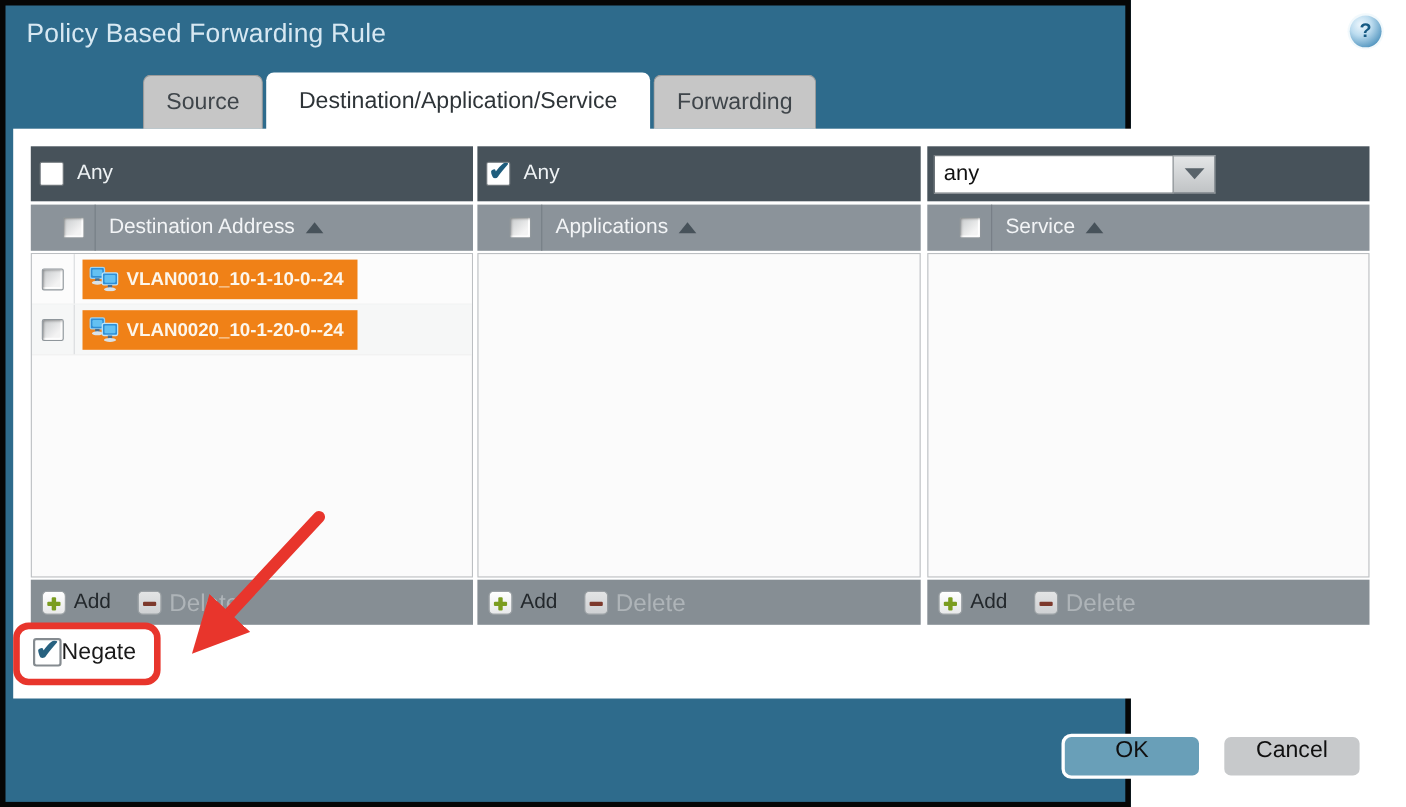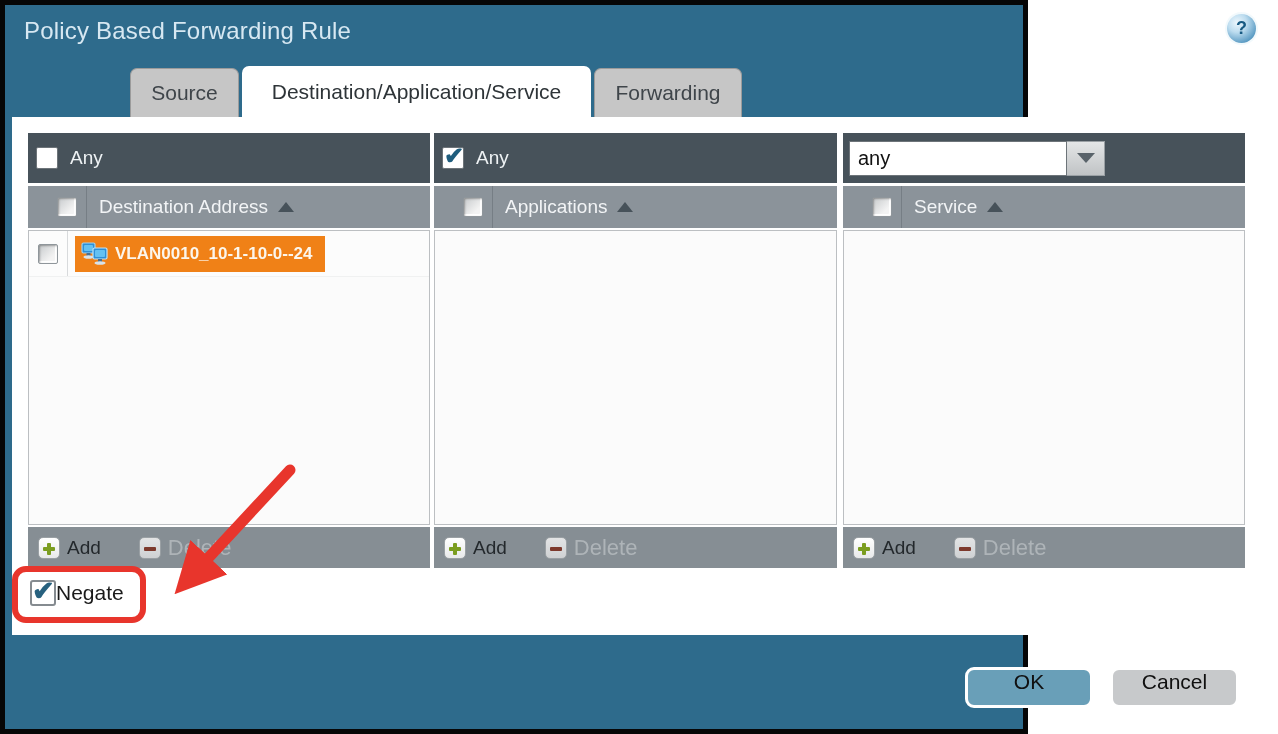--- a/index.html
+++ b/index.html
@@ -29,21 +29,21 @@
   .anybar { height:50px; background:#47525a; display:flex; align-items:center; padding-left:8px; }
   .anylabel { color:#eef2f4; font-size:19px; margin-left:12px; }
   .colheader { height:42px; background:#8b939a; margin-top:3px; display:flex; align-items:center;padding-left:19px; }
   .hcb-cell { width:40px; height:100%; display:flex; align-items:center; justify-content:center;
               border-right:1px solid #767e85; }
   .hlabel { color:#f2f4f6; font-size:19px; margin-left:12px; }
   .sort-asc { width:0; height:0; border-left:8px solid transparent; border-right:8px solid transparent;
               border-bottom:10px solid #47525a; margin-left:10px; }
   .colbody { height:295px; margin-top:2px; background:#fbfbfb; border:1px solid #bcbfc2; overflow:hidden; }
   .colfooter { height:41px; margin-top:2px; background:#868e94; display:flex; align-items:center;
-               gap:38px; padding-left:10px; }
+               gap:24px; padding-left:10px; }
 
   
   .row { height:46px; display:flex; align-items:center; background:#fcfcfc; border-bottom:1px solid #f0f1f1; }
   .row:nth-child(2) { background:#f6f7f7; }
   .rowcb { width:39px; align-self:stretch; display:flex; align-items:center; justify-content:center;
            border-right:1px solid #d8dadc; }
   .chip { margin-left:7px; height:36px; display:inline-flex; align-items:center; gap:7px;
           padding:0 12px 0 6px; background:#f08117; color:#fcf6ec; font-size:17px; font-weight:bold;
           cursor:pointer; }
 
@@ -143,20 +143,38 @@
                 <rect x="5.5" y="11" width="4" height="3" fill="#4c6f8c"></rect>
                 <ellipse cx="7.5" cy="15" rx="5" ry="1.8" fill="#d9e2e8"></ellipse>
                 <rect x="12" y="6" width="14" height="11" rx="1.5" fill="#2f8fd6" stroke="#bfe4f8" stroke-width="1.2"></rect>
                 <rect x="14" y="8" width="10" height="7" rx="1" fill="#64c1f2"></rect>
                 <rect x="17" y="17" width="4" height="3" fill="#4c6f8c"></rect>
                 <ellipse cx="19" cy="21" rx="5.5" ry="1.8" fill="#d9e2e8"></ellipse>
               </svg>
               <span>VLAN0010_10-1-10-0--24</span>
             </span>
           </div>
+          <div class="row">
+            <span class="rowcb">
+                <span class="cb bevel"></span>
+              </span>
+            <span class="chip">
+              <svg width="27" height="23" viewBox="0 0 27 23">
+                <rect x="1" y="1" width="13" height="10" rx="1.5" fill="#2f8fd6" stroke="#9cd2f2" stroke-width="1.2"></rect>
+                <rect x="3" y="3" width="9" height="6" rx="1" fill="#64c1f2"></rect>
+                <rect x="5.5" y="11" width="4" height="3" fill="#4c6f8c"></rect>
+                <ellipse cx="7.5" cy="15" rx="5" ry="1.8" fill="#d9e2e8"></ellipse>
+                <rect x="12" y="6" width="14" height="11" rx="1.5" fill="#2f8fd6" stroke="#bfe4f8" stroke-width="1.2"></rect>
+                <rect x="14" y="8" width="10" height="7" rx="1" fill="#64c1f2"></rect>
+                <rect x="17" y="17" width="4" height="3" fill="#4c6f8c"></rect>
+                <ellipse cx="19" cy="21" rx="5.5" ry="1.8" fill="#d9e2e8"></ellipse>
+              </svg>
+              <span>VLAN0020_10-1-20-0--24</span>
+            </span>
+          </div>
         </div>
         <div class="colfooter">
           <span class="actbtn">
             <span class="icon-sq plus-sq"></span>
             <span class="add-label">Add</span>
           </span>
           <span class="actbtn">
             <span class="icon-sq minus-sq"></span>
             <span class="del-label">Delete</span>
           </span>

